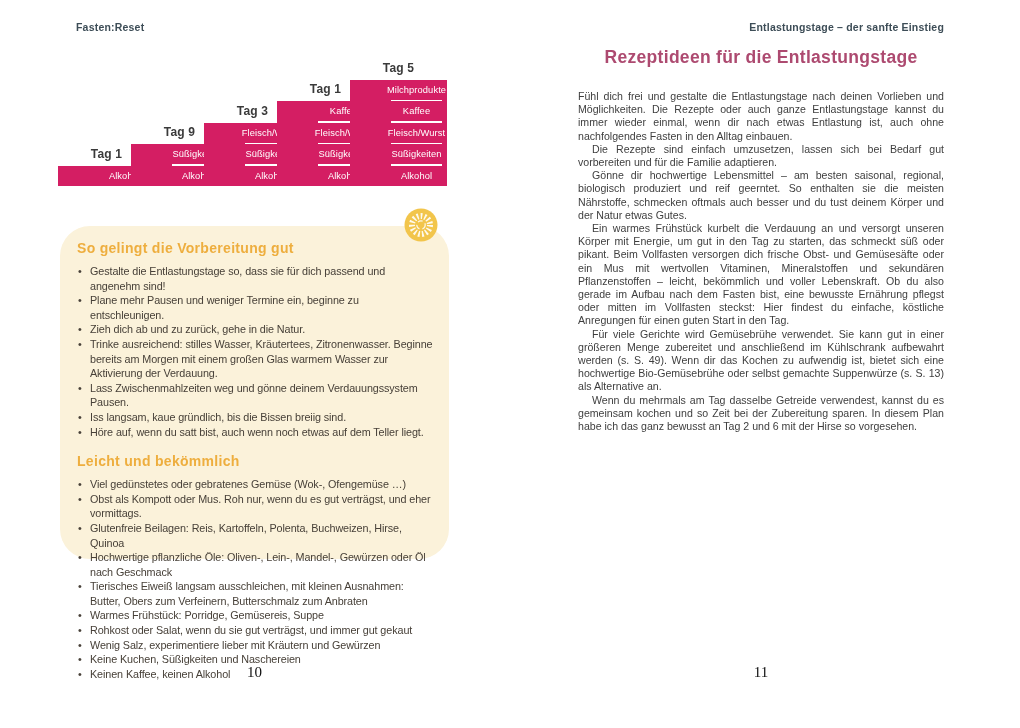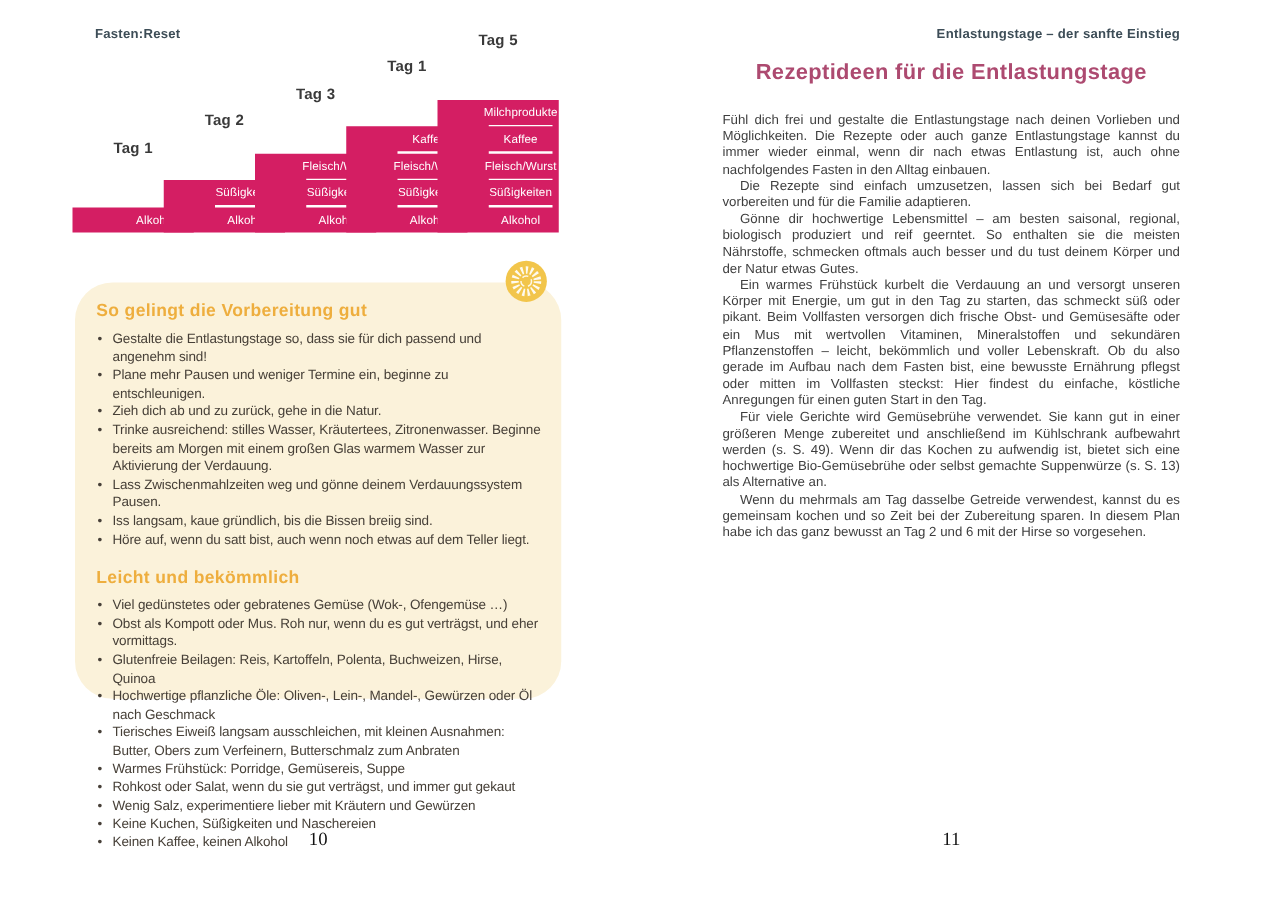--- a/index.html
+++ b/index.html
@@ -7,21 +7,21 @@
     width:1020px;height:728px;background:#ffffff;position:relative;overflow:hidden;
     font-family:"Liberation Sans", sans-serif;
     -webkit-font-smoothing:antialiased;
   }
   .running-head{position:absolute;top:21px;font-size:10.5px;font-weight:600;color:#3d4d57;letter-spacing:.2px;}
   .rh-left{left:76px;}
   .rh-right{right:76px;}
 
   
   .chart{position:absolute;left:76px;top:58px;width:359px;height:128px;display:flex;align-items:flex-end;gap:12px;}
-  .bar-col{width:61px;flex:0 0 61px;display:flex;flex-direction:column;align-items:center;gap:36px;}
+  .bar-col{width:61px;flex:0 0 61px;display:flex;flex-direction:column;align-items:center;}
   .day-label{font-size:12px;font-weight:700;color:#3a3a3a;margin-bottom:5px;letter-spacing:.2px;}
   .bar{width:100%;background:var(--bar-pink);display:flex;flex-direction:column;padding-left:36px;}
   .bar-seg{height:20px;display:flex;align-items:center;justify-content:center;color:#fff;font-size:9.3px;letter-spacing:.1px;white-space:nowrap;}
   .bar-sep{height:1.6px;background:#ffffff;margin:0 5px;flex:0 0 auto;}
 
   
   .info-box{position:absolute;left:60px;top:226px;width:389px;height:333px;background:var(--box-bg);
     border-radius:30px;box-sizing:border-box;padding:14px 14px 0 17px;}
   .sun{position:absolute;left:344px;top:-18px;}
   .box-heading{color:var(--box-amber);font-weight:700;font-size:14px;letter-spacing:.3px;margin:0 0 8px 0;}
@@ -49,21 +49,21 @@
 <div class="running-head rh-right">Entlastungstage – der sanfte Einstieg</div>
 
 <div class="chart" id="chart">
     <div class="bar-col">
       <div class="day-label">Tag 1</div>
       <div class="bar">
         <div class="bar-seg">Alkohol</div>
       </div>
     </div>
     <div class="bar-col">
-      <div class="day-label">Tag 2</div>
+      <div class="day-label">Tag 9</div>
       <div class="bar">
         <div class="bar-seg">Süßigkeiten</div>
         <div class="bar-sep"></div>
         <div class="bar-seg">Alkohol</div>
       </div>
     </div>
     <div class="bar-col">
       <div class="day-label">Tag 3</div>
       <div class="bar">
         <div class="bar-seg">Fleisch/Wurst</div>

